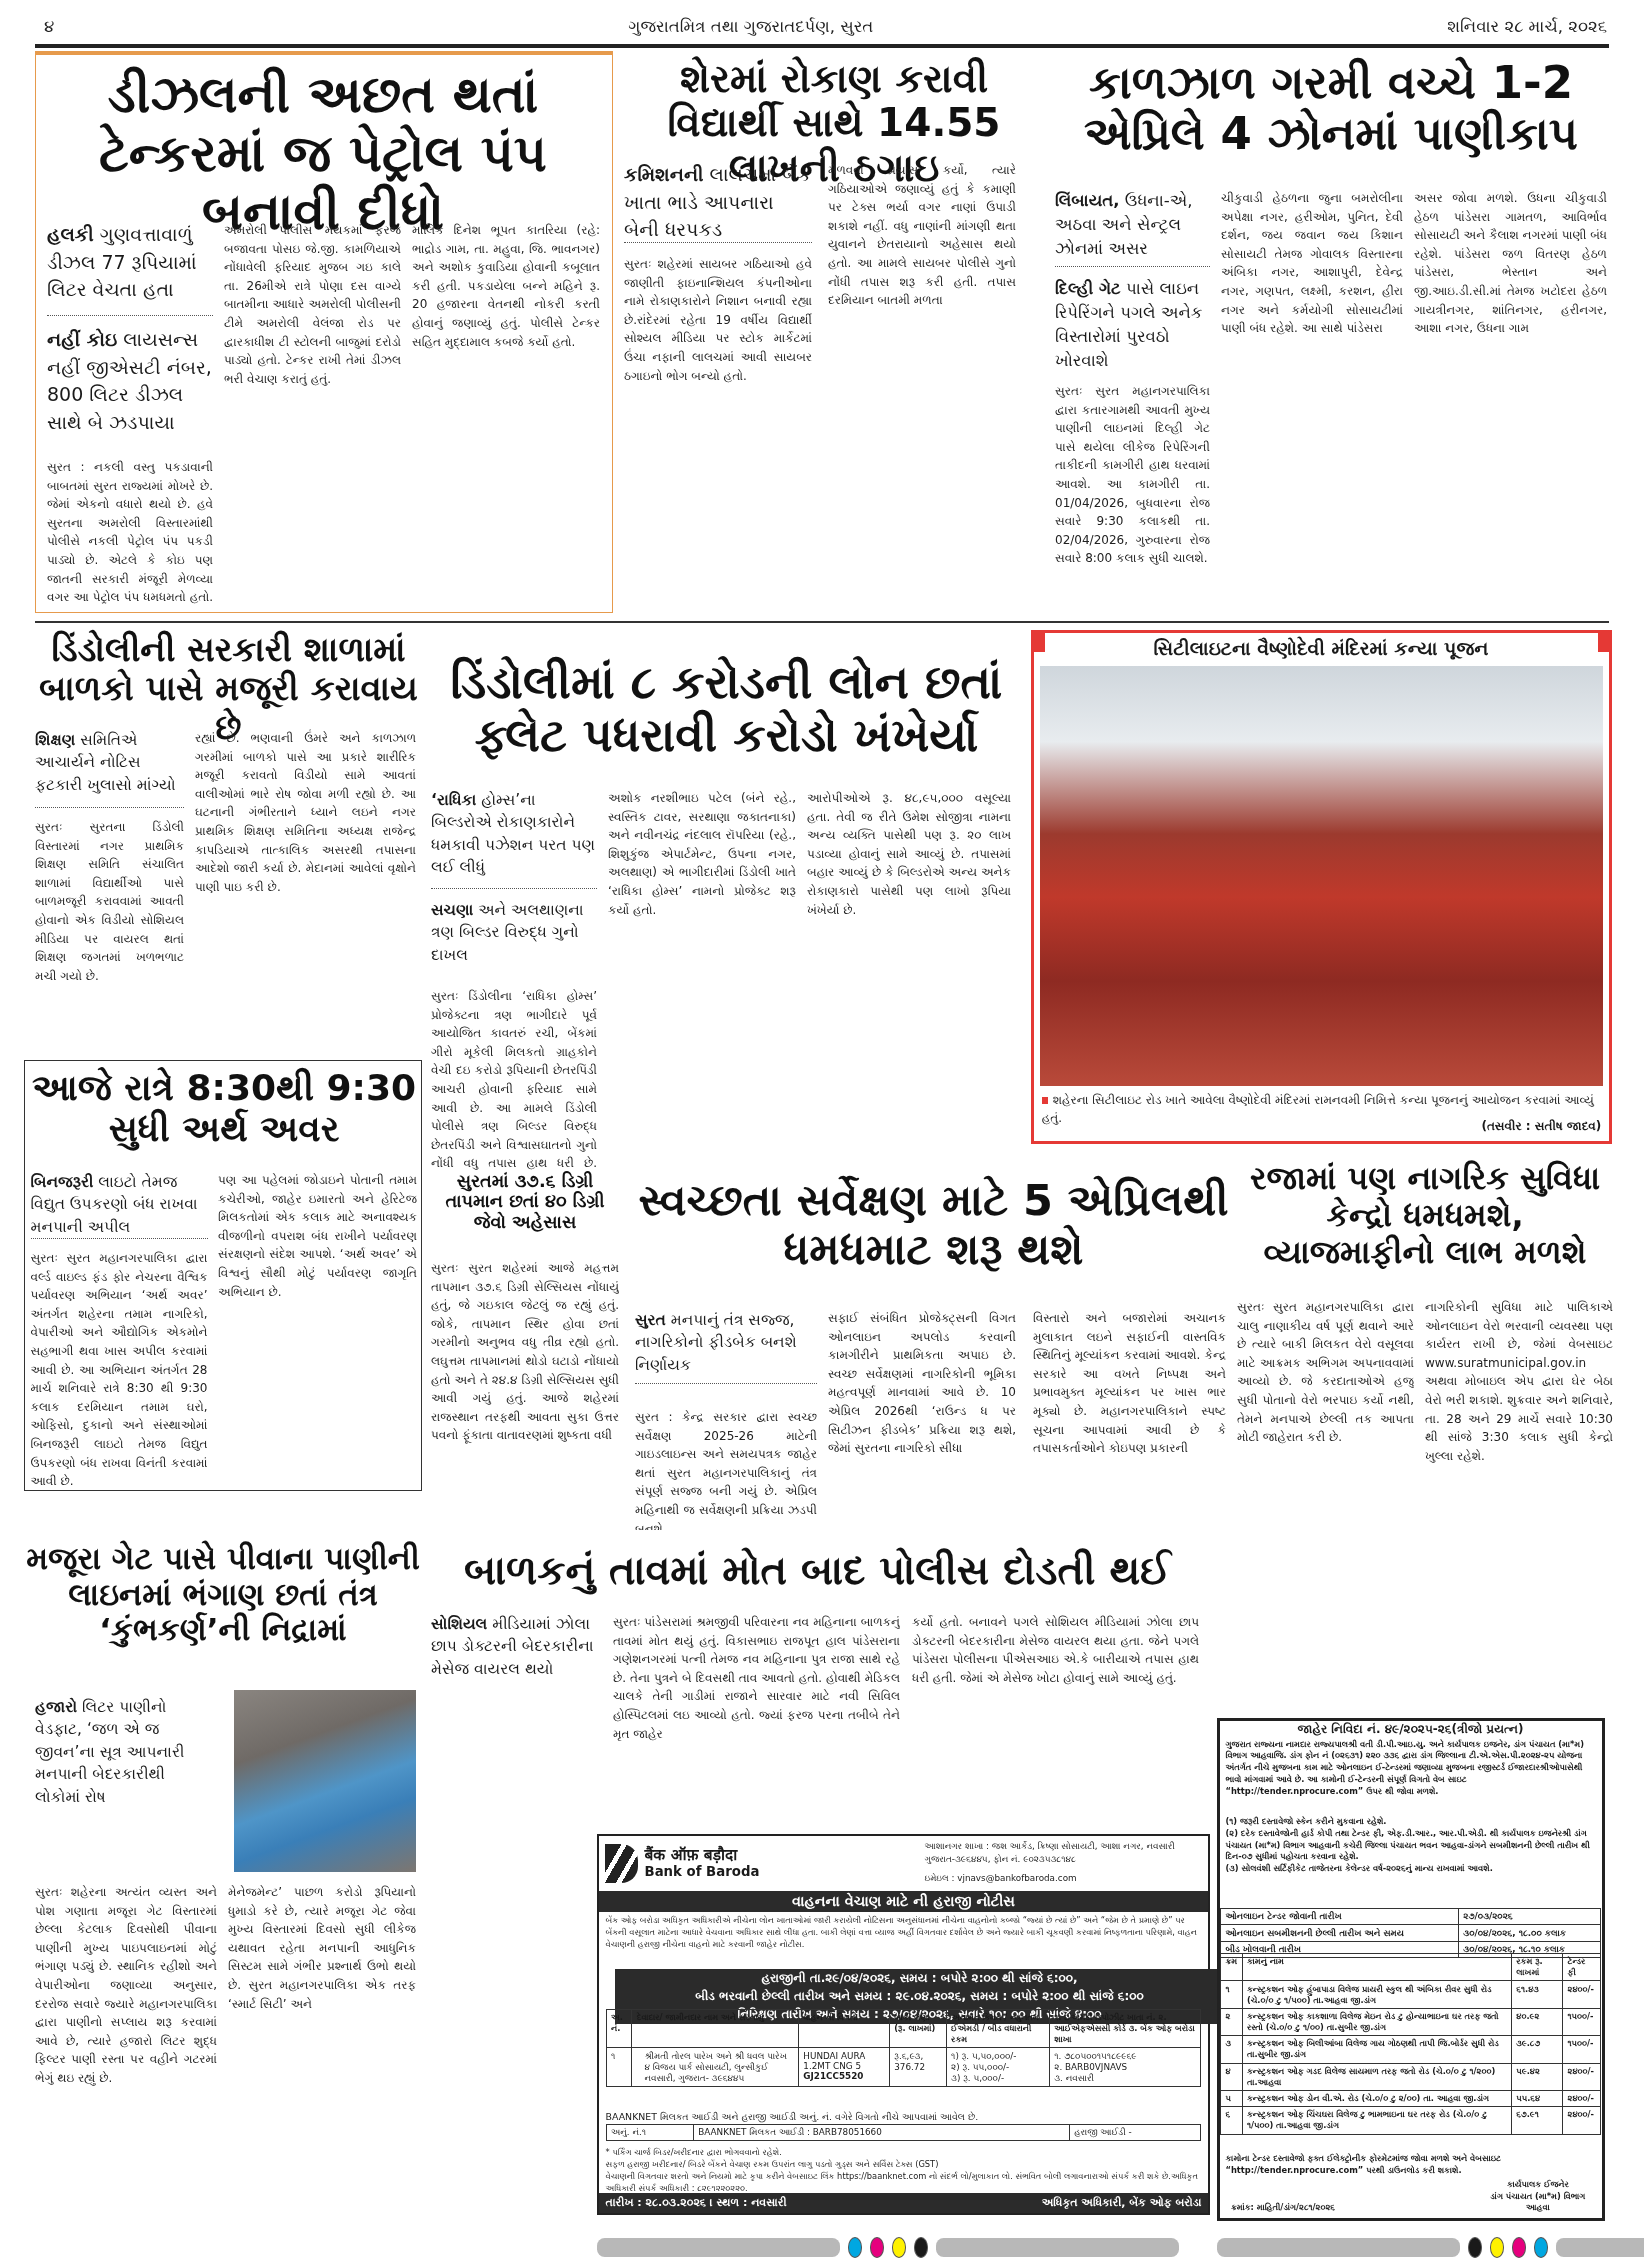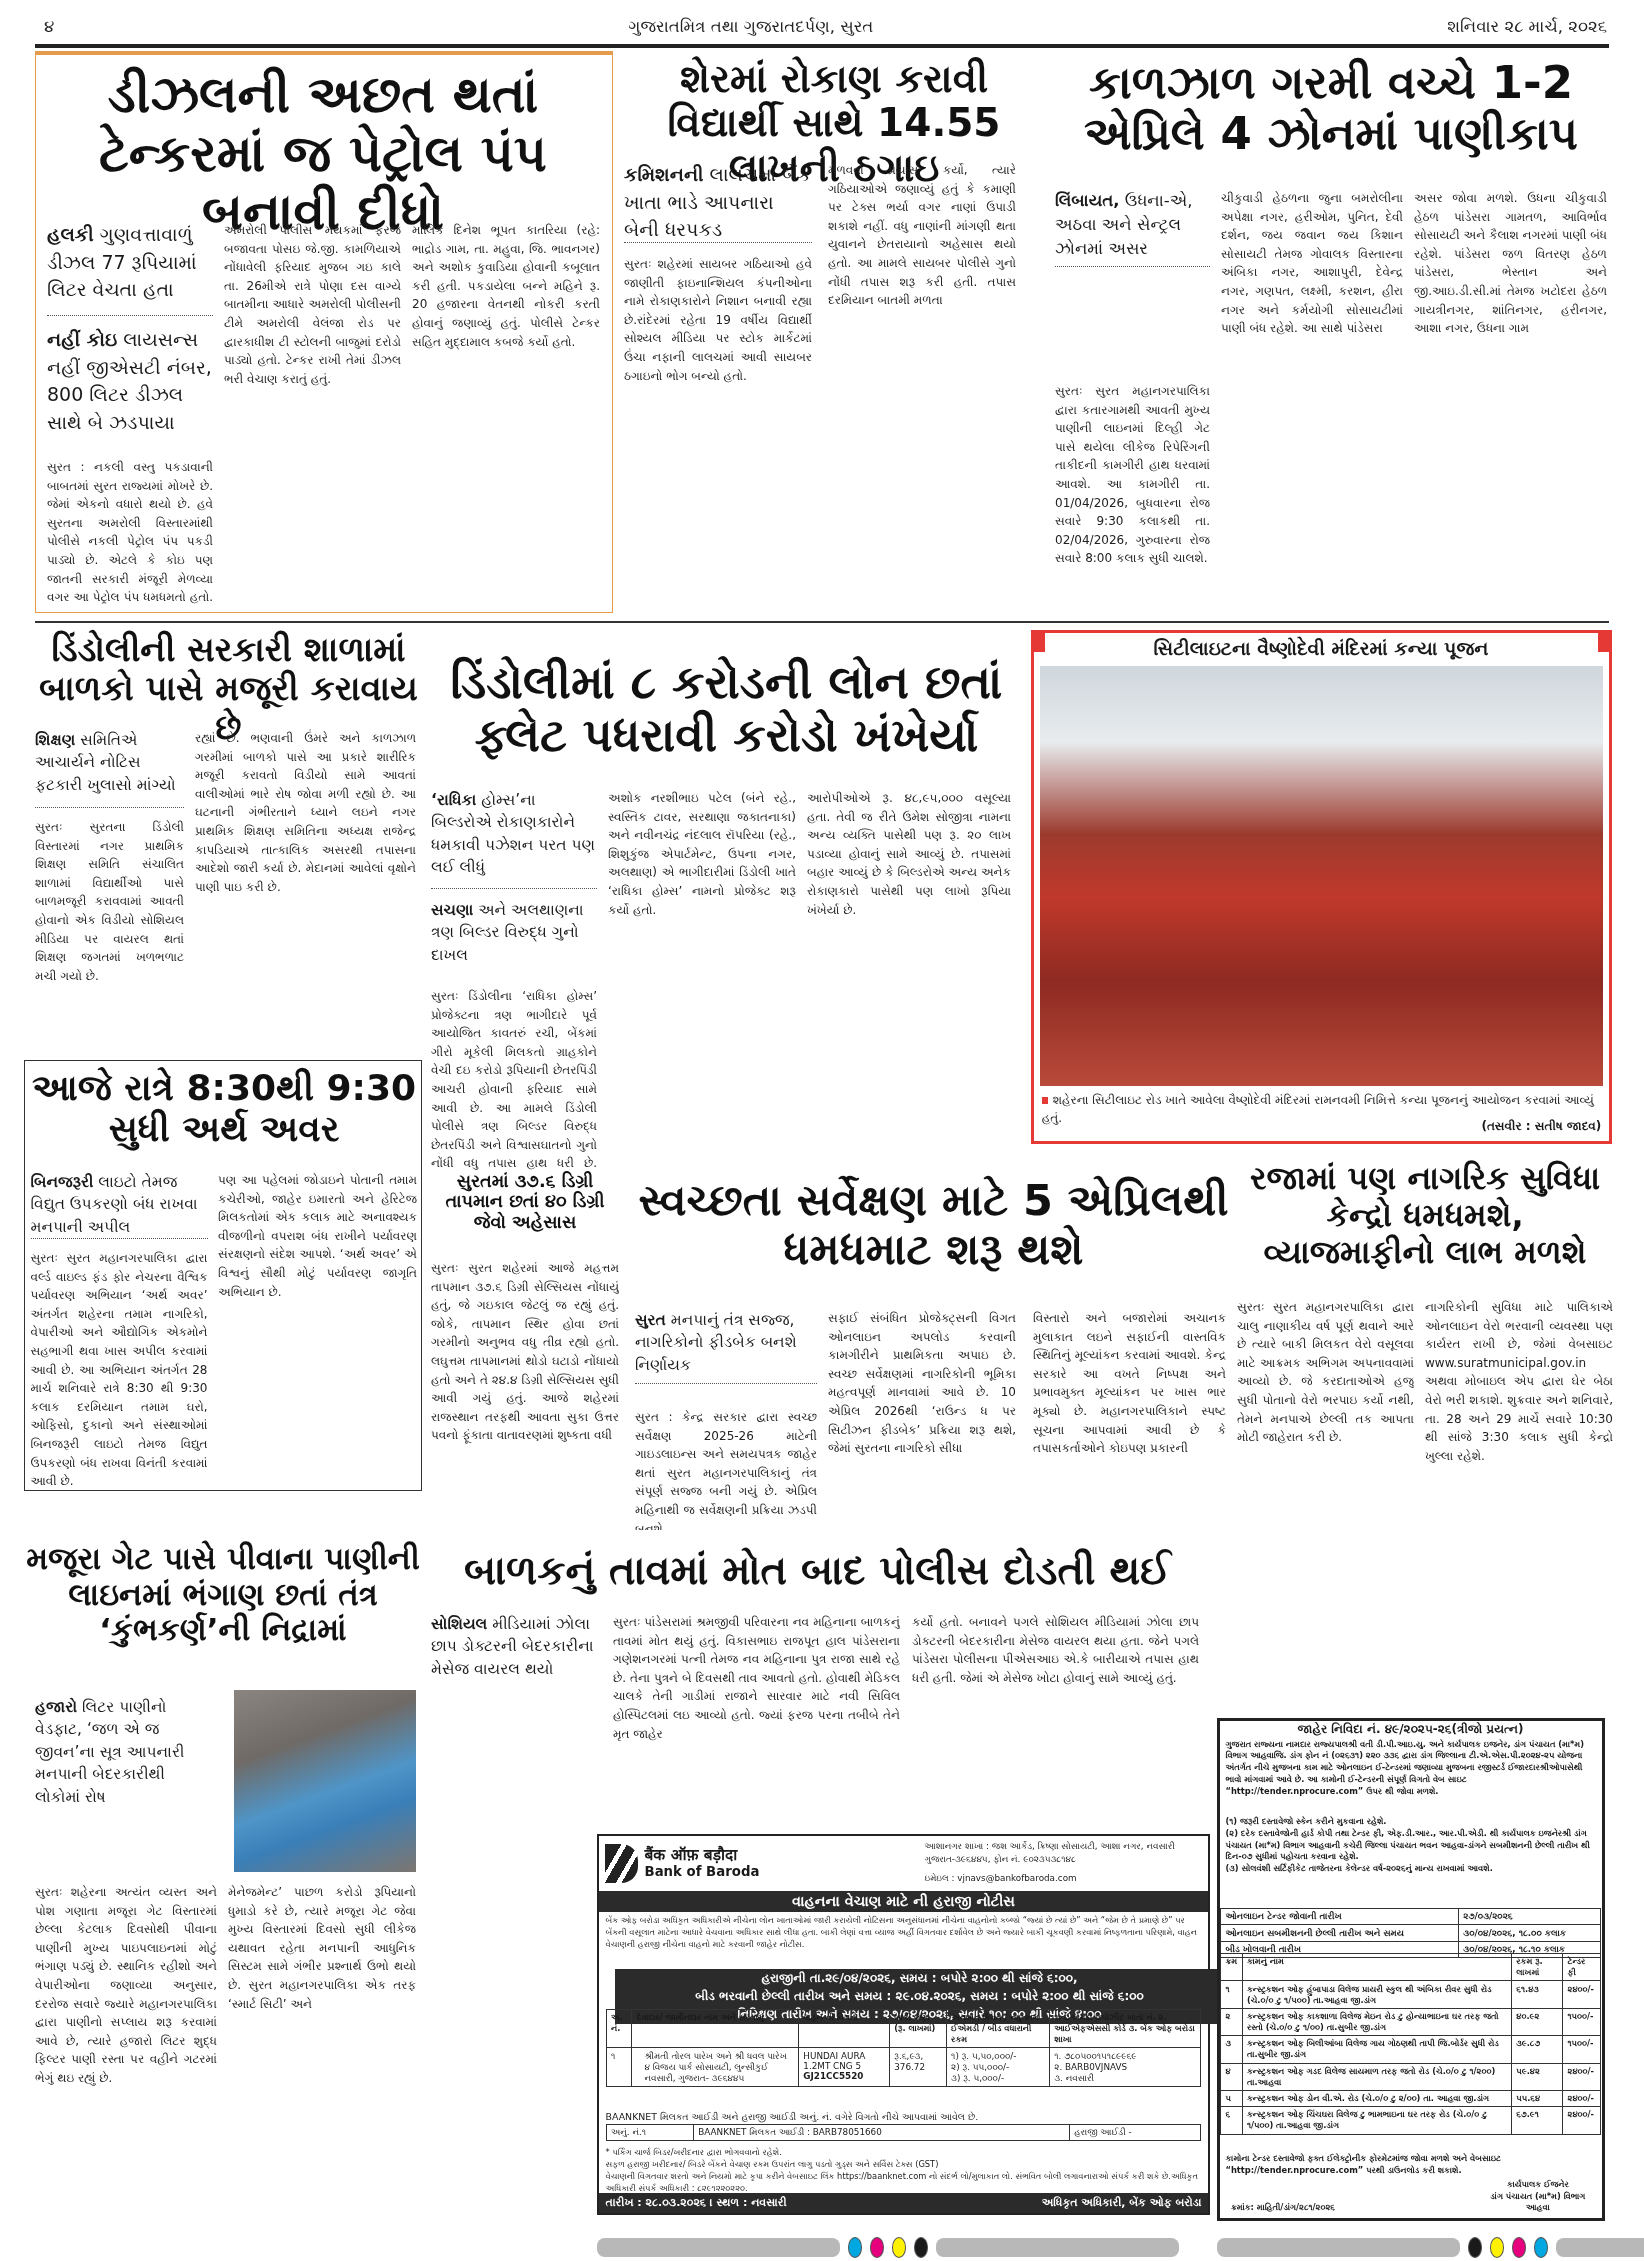--- a/index.html
+++ b/index.html
@@ -65,20 +65,23 @@
   <div class="abs body" style="left:0; top:204px; width:188px; height:353px;">સુરતઃ શહેરમાં સાયબર ગઠિયાઓ હવે જાણીતી ફાઇનાન્શિયલ કંપનીઓના નામે રોકાણકારોને નિશાન બનાવી રહ્યા છે.રાંદેરમાં રહેતા 19 વર્ષીય વિદ્યાર્થી સોશ્યલ મીડિયા પર સ્ટોક માર્કેટમાં ઉંચા નફાની લાલચમાં આવી સાયબર ઠગાઇનો ભોગ બન્યો હતો.</div>
   <div class="abs body" style="left:204px; top:110px; width:188px; height:447px;">મેળવવા પ્રયાસ કર્યો, ત્યારે ગઠિયાઓએ જણાવ્યું હતું કે કમાણી પર ટેક્સ ભર્યા વગર નાણાં ઉપાડી શકાશે નહીં. વધુ નાણાંની માંગણી થતા યુવાનને છેતરાયાનો અહેસાસ થયો હતો. આ મામલે સાયબર પોલીસે ગુનો નોંધી તપાસ શરૂ કરી હતી. તપાસ દરમિયાન બાતમી મળતા</div>
 </div>
 
 <div class="abs" style="left:1055px; top:51px; width:552px; height:562px;">
   <div class="hl abs" style="left:0; top:5.5px; width:552px; font-size:45px;">કાળઝાળ ગરમી વચ્ચે 1-2 એપ્રિલે 4 ઝોનમાં પાણીકાપ</div>
   <div class="abs deck" style="left:0; top:138px; width:155px; font-size:16.6px;">
     <b>લિંબાયત,</b><span> ઉધના-એ, અઠવા અને સેન્ટ્રલ ઝોનમાં અસર</span>
   </div>
   <div class="abs dots" style="left:0; top:215px; width:155px;"></div>
+  <div class="abs deck" style="left:0; top:226px; width:155px; font-size:16.6px;">
+    <b>દિલ્હી ગેટ</b><span> પાસે લાઇન રિપેરિંગને પગલે અનેક વિસ્તારોમાં પુરવઠો ખોરવાશે</span>
+  </div>
   <div class="abs body" style="left:0; top:331px; width:155px; height:226px;">સુરતઃ સુરત મહાનગરપાલિકા દ્વારા કતારગામથી આવતી મુખ્ય પાણીની લાઇનમાં દિલ્હી ગેટ પાસે થયેલા લીકેજ રિપેરિંગની તાકીદની કામગીરી હાથ ધરવામાં આવશે. આ કામગીરી તા. 01/04/2026, બુધવારના રોજ સવારે 9:30 કલાકથી તા. 02/04/2026, ગુરુવારના રોજ સવારે 8:00 કલાક સુધી ચાલશે.</div>
   <div class="abs body" style="left:166px; top:138px; width:182px; height:420px;">ચીકુવાડી હેઠળના જુના બમરોલીના અપેક્ષા નગર, હરીઓમ, પુનિત, દેવી દર્શન, જય જવાન જય કિશાન સોસાયટી તેમજ ગોવાલક વિસ્તારના અંબિકા નગર, આશાપુરી, દેવેન્દ્ર નગર, ગણપત, લક્ષ્મી, કરશન, હીરા નગર અને કર્મયોગી સોસાયટીમાં પાણી બંધ રહેશે. આ સાથે પાંડેસરા</div>
   <div class="abs body" style="left:359px; top:138px; width:193px; height:420px;">અસર જોવા મળશે. ઉધના ચીકુવાડી હેઠળ પાંડેસરા ગામતળ, આવિર્ભાવ સોસાયટી અને કૈલાશ નગરમાં પાણી બંધ રહેશે. પાંડેસરા જળ વિતરણ હેઠળ પાંડેસરા, ભેસ્તાન અને જી.આઇ.ડી.સી.માં તેમજ ખટોદરા હેઠળ ગાયત્રીનગર, શાંતિનગર, હરીનગર, આશા નગર, ઉધના ગામ</div>
 </div>
 
 <div class="abs hrule" style="left:35px; top:621px; width:1574px;"></div>
 
 <div class="abs" style="left:35px; top:630px; width:387px; height:420px;">
   <div class="hl abs" style="left:0; top:0; width:387px; font-size:34px;">ડિંડોલીની સરકારી શાળામાં બાળકો પાસે મજૂરી કરાવાય છે</div>
   <div class="abs deck" style="left:0; top:99px; width:149px; font-size:15.5px;">

